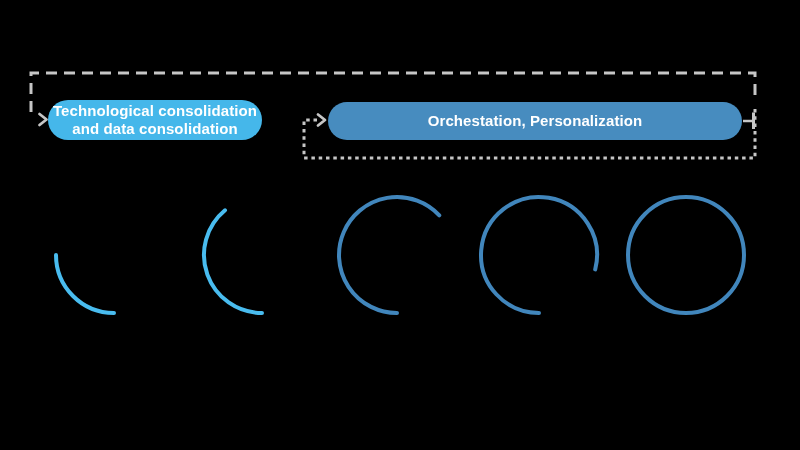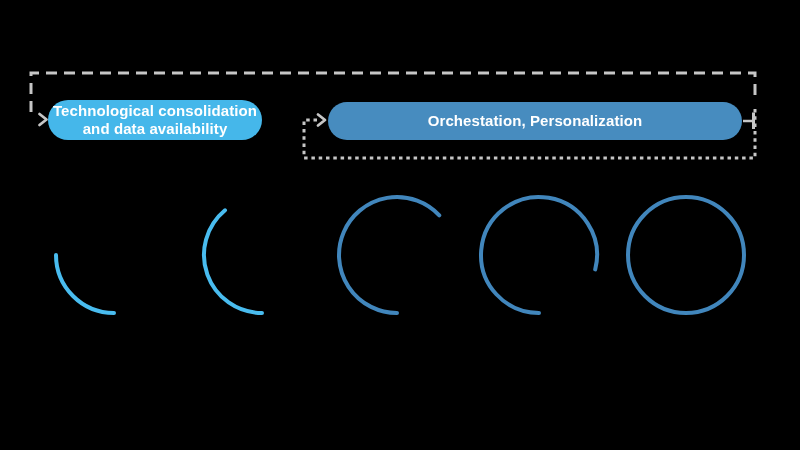--- a/index.html
+++ b/index.html
@@ -43,18 +43,18 @@
       <path d="M 114 313 A 58 58 0 0 1 56.0 255.0" fill="none" stroke="#49BCEF" stroke-width="4" stroke-linecap="round"></path>
       <path d="M 262 313 A 58 58 0 0 1 225.0 210.3" fill="none" stroke="#49BCEF" stroke-width="4" stroke-linecap="round"></path>
       <path d="M 397 313 A 58 58 0 1 1 439.3 215.3" fill="none" stroke="#4186BC" stroke-width="4" stroke-linecap="round"></path>
       <path d="M 539 313 A 58 58 0 1 1 595.2 269.4" fill="none" stroke="#4186BC" stroke-width="4" stroke-linecap="round"></path>
       <circle cx="686" cy="255" r="58" fill="none" stroke="#4186BC" stroke-width="4" stroke-linecap="round"></circle>
     </g>
 </svg>
 
 <div class="pill" id="pill1">
   <span>Technological consolidation</span>
-  <span>and data availability</span>
+  <span>and data consolidation</span>
 </div>
 
 <div class="pill" id="pill2">
   <span>Orchestation, Personalization</span>
 </div>
 
 </body></html>

